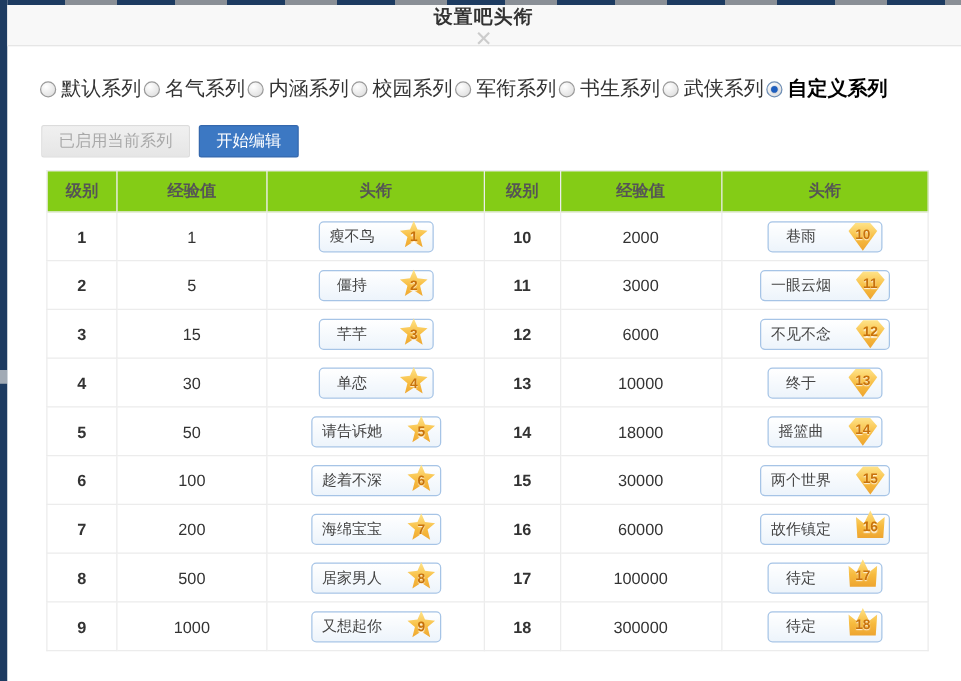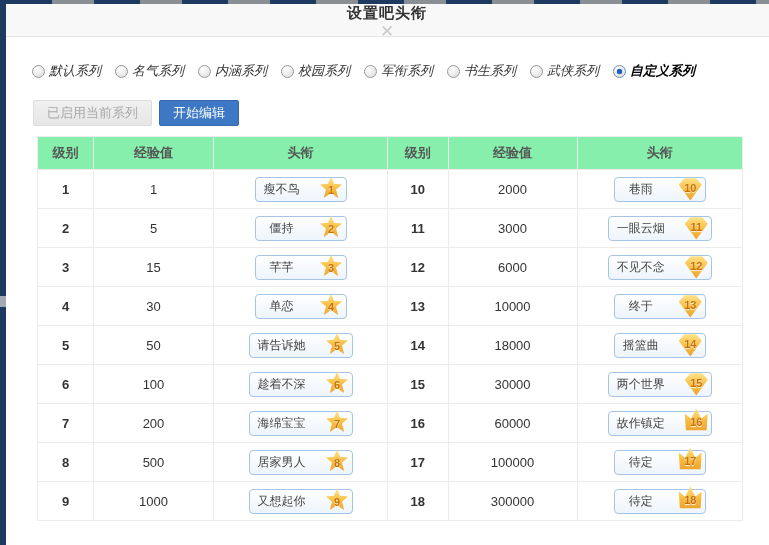--- a/index.html
+++ b/index.html
@@ -19,35 +19,35 @@
   .dlg-title { font-size:15px; font-weight:bold; color:#333; letter-spacing:1px; }
   .close { color:#ccc; font-size:17px; line-height:1; cursor:pointer; font-weight:bold; }
 
   .radio-row { margin:25px 0 0 26px; display:flex; align-items:center; height:18px; }
   .radio-item { display:inline-flex; align-items:center; width:83px; cursor:pointer; }
   .radio { width:13px; height:13px; border-radius:50%; border:1px solid #9a9a9a;
     background:radial-gradient(circle at 35% 30%, #ffffff, #d9d9d9); margin-right:4px; position:relative; flex:none; }
   .radio-item.on .radio { border-color:#6f8fb5; }
   .radio-item.on .radio::after { content:""; position:absolute; left:3px; top:3px; width:5px; height:5px;
     border-radius:50%; background:#1e5fc0; box-shadow:0 0 1px #0b3c86; }
-  .radio-label { font-size:13px; color:#333; white-space:nowrap;font-style:italic; }
+  .radio-label { font-size:16px; color:#333; white-space:nowrap; }
   .radio-item.on .radio-label { font-weight:bold; color:#000; }
 
   .btn-row { margin:20px 0 0 27px; display:flex; }
   button { font-family:inherit; font-size:13px; height:26px; cursor:pointer; }
   .btn-gray { background:linear-gradient(#f0f0f0,#e6e6e6); border:1px solid #dcdcdc; color:#a9a9a9;
     padding:0 13px; border-radius:2px; margin-right:7px; }
   .btn-blue { background:#3c78c3; border:1px solid #3568ad; color:#fff; padding:0 13px; border-radius:2px; }
 
   .tables { margin:10px 0 0 31px; display:flex; align-items:flex-start; }
   table { border-collapse:collapse; table-layout:fixed; }
   .tbl-left { width:351px; }
   .tbl-right { width:355px; }
   th, td { border:1px solid #ececec; text-align:center; overflow:visible; }
-  th { height:33px; background:#86efac; font-size:13px; color:#555; font-weight:bold; }
+  th { height:33px; background:#84cc16; font-size:13px; color:#555; font-weight:bold; }
   td { height:39px; font-size:13px; color:#333; background:#fff; }
   td.lv { font-weight:bold; }
   .tbl-right th:first-child, .tbl-right td:first-child { border-left:none; }
 
   .chip { display:inline-flex; align-items:center; height:25px; min-width:92px; max-width:140px;
     border:1px solid #a6c4e6; border-radius:4px; background:linear-gradient(#ffffff,#edf4fb);
     padding:0 3px 0 8px; cursor:pointer; vertical-align:middle;gap:16px; }
   .chip-text { flex:1; font-size:12px; color:#444; text-align:center; white-space:nowrap; padding-right:4px; }
 
   .badge { position:relative; width:23px; height:23px; flex:none;

